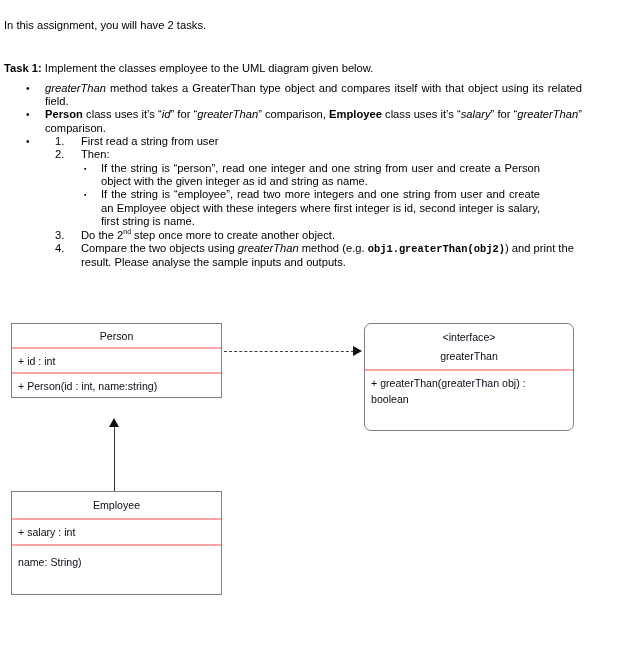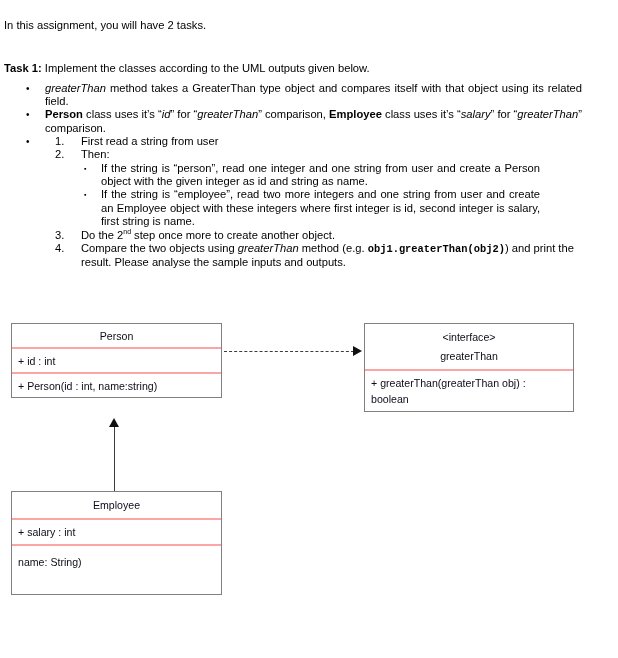--- a/index.html
+++ b/index.html
@@ -129,21 +129,21 @@
   }
   .uml-row.stack div { line-height: 16px; }
 
   
   #person-class { left: 11px; top: 311px; width: 211px; height: 75px; }
   #person-class .r1 { height: 23px; }
   #person-class .r2 { height: 25px; }
   #person-class .r3 { height: 25px; }
 
   
-  #interface-class { left: 364px; top: 311px; width: 210px; height: 89px; }
+  #interface-class { left: 364px; top: 311px; width: 210px; height: 108px; border-radius: 7px; }
   #interface-class .r1 { height: 45px; }
   #interface-class .r1 div { text-align: center; line-height: 19px; }
   #interface-class .r2 { height: 42px; }
 
   
   #employee-class { left: 11px; top: 479px; width: 211px; height: 104px; }
   #employee-class .r1 { height: 26px; }
   #employee-class .r2 { height: 26px; }
   #employee-class .r3 { height: 50px; }
   #employee-class .r3 div { line-height: 24px; }
@@ -178,21 +178,21 @@
     border-right: 5px solid transparent;
   }
 </style>
 </head>
 <body>
 
 <div class="doc">
 
   <div class="intro">In this assignment, you will have 2 tasks.</div>
 
-  <div class="task-head"><b>Task 1:</b><span> Implement the classes according to the UML outputs given below.</span></div>
+  <div class="task-head"><b>Task 1:</b><span> Implement the classes employee to the UML diagram given below.</span></div>
 
   <div class="lvl1">
 
     <div class="li1">
       <span class="mk">•</span>
       <i>greaterThan</i><span> method takes a GreaterThan type object and compares itself with that object using its related field.</span>
     </div>
 
     <div class="li1">
       <span class="mk">•</span>

